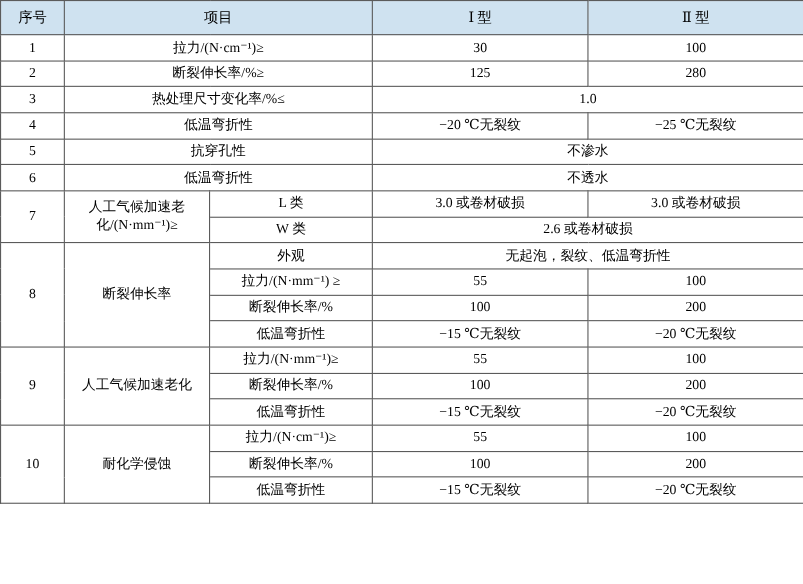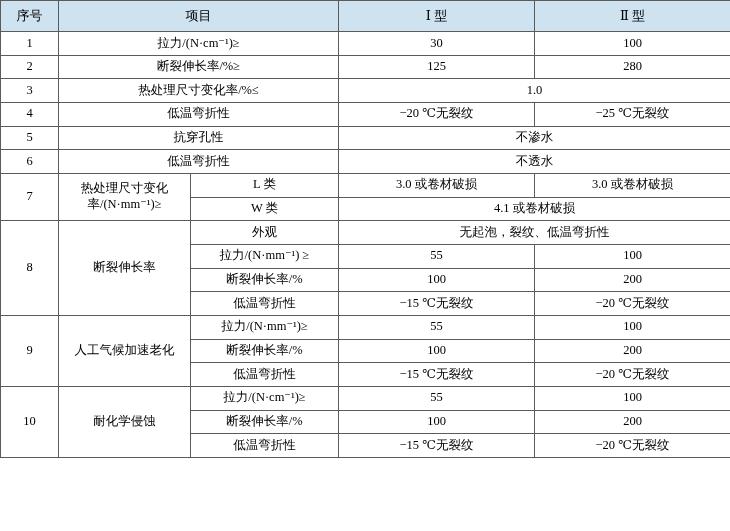--- a/index.html
+++ b/index.html
@@ -98,29 +98,29 @@
     </tr>
 
     <tr>
       <td class="idx">6</td>
       <td colspan="2">低温弯折性</td>
       <td colspan="2">不透水</td>
     </tr>
 
     <tr>
       <td class="idx" rowspan="2">7</td>
-      <td rowspan="2">热处理尺寸变化率/(N·mm⁻¹)≥</td>
+      <td rowspan="2">人工气候加速老化/(N·mm⁻¹)≥</td>
       <td>L 类</td>
       <td>3.0 或卷材破损</td>
       <td>3.0 或卷材破损</td>
     </tr>
     <tr>
       <td>W 类</td>
 
-      <td colspan="2">4.1 或卷材破损</td>
+      <td colspan="2">2.6 或卷材破损</td>
     </tr>
 
     <tr>
       <td class="idx" rowspan="4">8</td>
       <td rowspan="4">断裂伸长率</td>
       <td>外观</td>
       <td colspan="2">无起泡，裂纹、低温弯折性</td>
     </tr>
     <tr>
       <td>拉力/(N·mm⁻¹) ≥</td>

